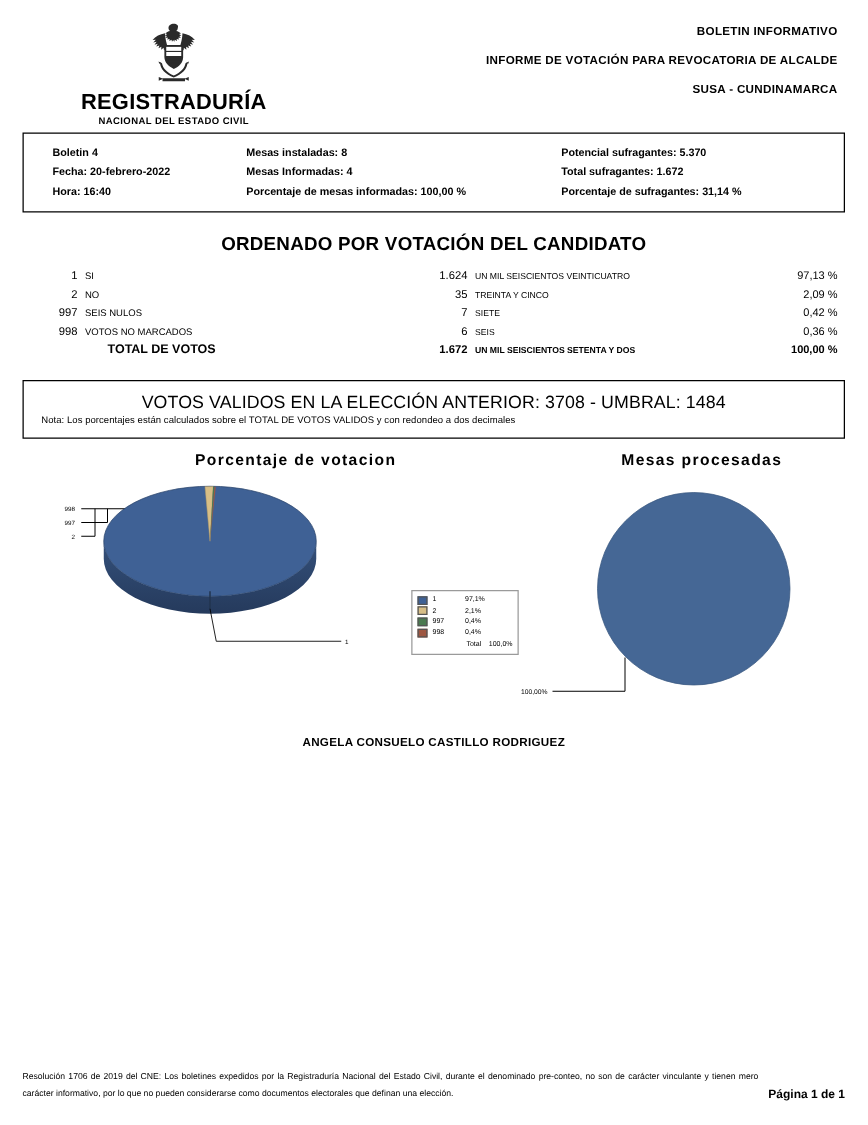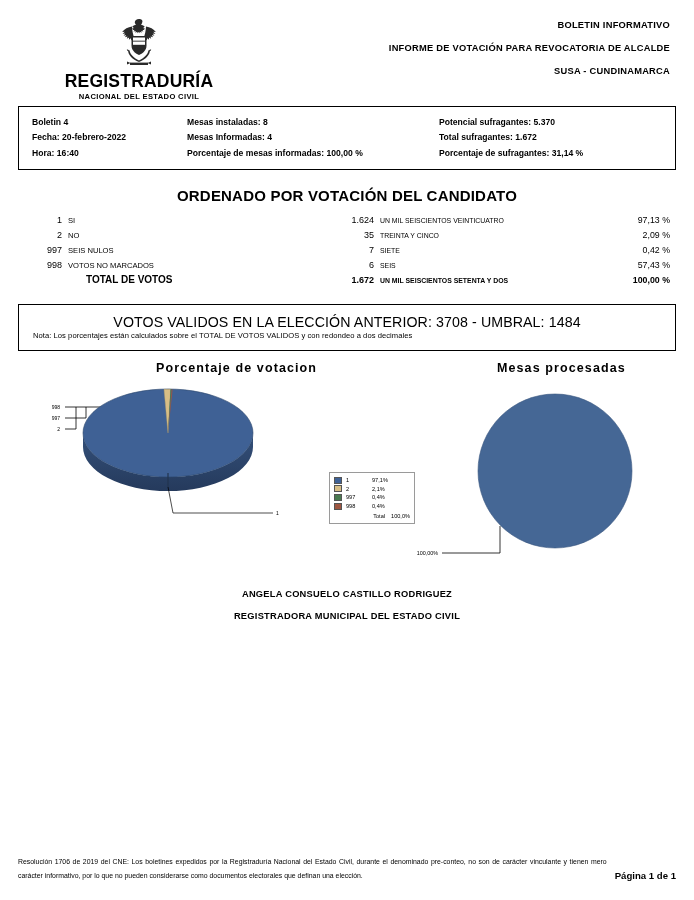--- a/index.html
+++ b/index.html
@@ -65,21 +65,21 @@
     font-weight: bold;
     letter-spacing: .25px;
     margin-bottom: 13px;
     white-space: nowrap;
   }
 
   
   .info-box {
     border: 1.6px solid #000;
     margin-top: 4px;
-    padding: 7px 0 8px 0;
+    padding: 7px 0 8px 10px;
   }
   .info-row {
     display: flex;
     font-size: 8.6px;
     font-weight: bold;
     line-height: 1;
     padding: 3.5px 0;
   }
   .info-c1 { width: 168px; padding-left: 13px; box-sizing: border-box; }
   .info-c2 { width: 252px; }
@@ -293,21 +293,21 @@
         <td class="col-name">SEIS NULOS</td>
         <td class="col-votes">7</td>
         <td class="col-words">SIETE</td>
         <td class="col-pct">0,42 %</td>
       </tr>
       <tr>
         <td class="col-code">998</td>
         <td class="col-name">VOTOS NO MARCADOS</td>
         <td class="col-votes">6</td>
         <td class="col-words">SEIS</td>
-        <td class="col-pct">57,43 %</td>
+        <td class="col-pct">0,36 %</td>
       </tr>
       <tr class="total-row">
         <td class="col-code"></td>
         <td class="col-name">TOTAL DE VOTOS</td>
         <td class="col-votes">1.672</td>
         <td class="col-words">UN MIL SEISCIENTOS SETENTA Y DOS</td>
         <td class="col-pct">100,00 %</td>
       </tr>
     </tbody>
   </table>
@@ -391,21 +391,20 @@
       <span class="legend-val">0,4%</span>
     </div>
     <div class="legend-total">
       <span class="legend-key">Total</span>
       <span class="legend-val">100,0%</span>
     </div>
   </div>
 
   <div class="signature">
     <div>ANGELA CONSUELO CASTILLO RODRIGUEZ</div>
-    <div>REGISTRADORA MUNICIPAL DEL ESTADO CIVIL</div>
   </div>
 
   <div class="footer">
     <div class="footer-text">Resolución 1706 de 2019 del CNE: Los boletines expedidos por la Registraduría Nacional del Estado Civil, durante el denominado pre-conteo, no son de carácter vinculante y tienen mero carácter informativo, por lo que no pueden considerarse como documentos electorales que definan una elección.</div>
     <div class="footer-page">Página 1 de 1</div>
   </div>
 
 </div>
 
 </body></html>

